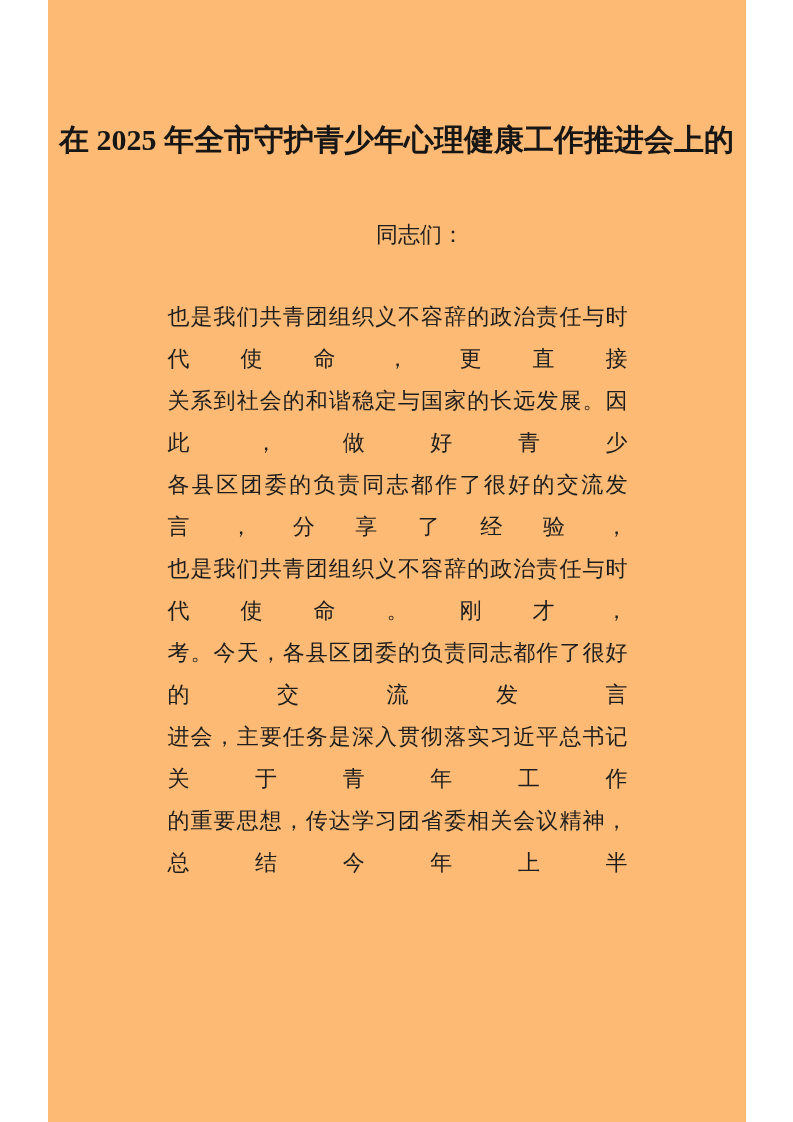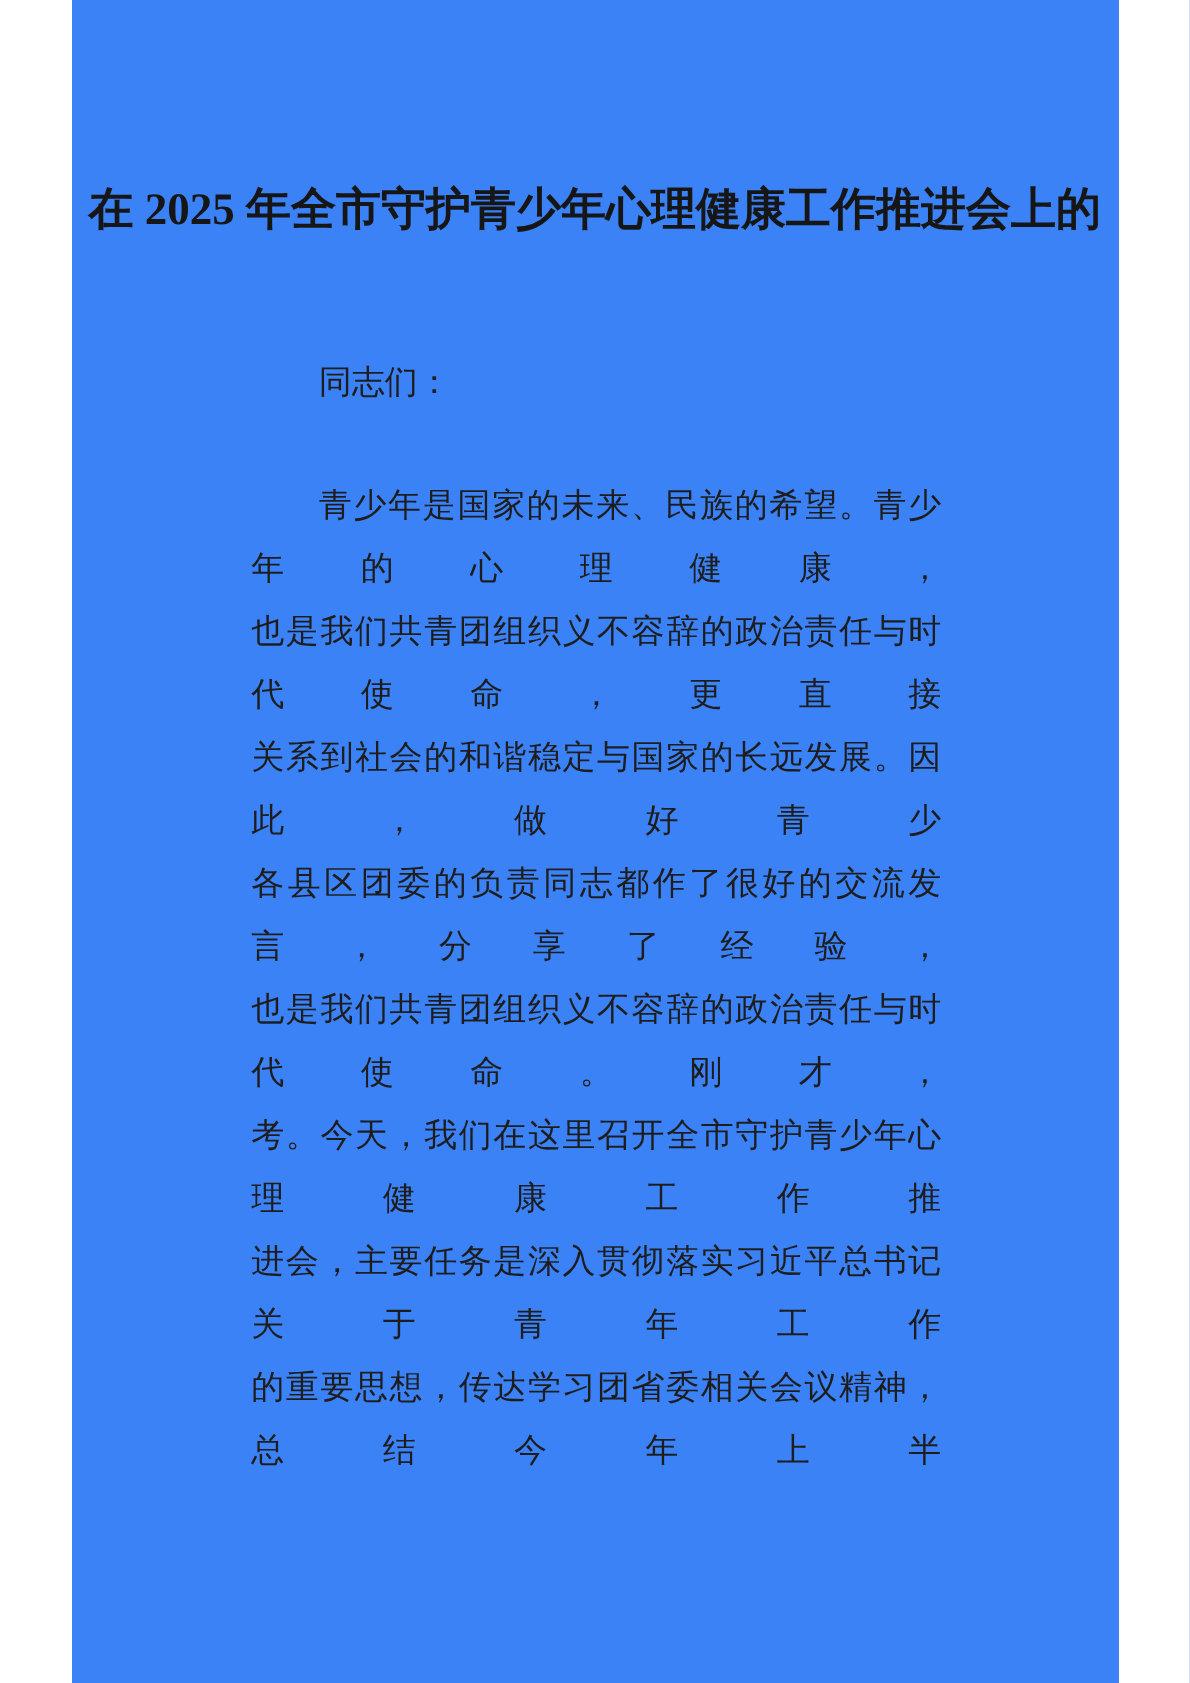--- a/index.html
+++ b/index.html
@@ -5,42 +5,43 @@
   html, body {
     margin: 0;
     padding: 0;
     background: #ffffff;
   }
   .page {
     position: relative;
     width: 698px;
     height: 1122px;
     margin: 0 auto;
-    background: #3b82f6;
+    background: #fdba74;
     color: #1d1d1d;
     font-family: "Liberation Serif", "DejaVu Serif", serif;
     overflow: hidden;
   }
   .doc-title {
     margin: 0;
     padding-top: 112px;
     font-size: 30px;
     font-weight: 700;
     line-height: 56px;
     text-align: center;
     color: #161616;
   }
   .body-block {
     margin-left: 120px;
     margin-right: 118px;
     font-size: 22px;
     line-height: 42px;
   }
   .salutation {
-    margin-top: 66px;
+    margin-top: 46px;
+    text-align: center;
   }
   .para {
     margin-top: 40px;
   }
   .line {
     min-height: 42px;
     white-space: nowrap;
   }
   .line.fill {
     white-space: normal;
@@ -62,24 +63,23 @@
 
   <h1 class="doc-title">
     <div class="line">在 2025 年全市守护青少年心理健康工作推进会上的</div>
   </h1>
 
   <div class="body-block salutation">
     <div class="line indent">同志们：</div>
   </div>
 
   <div class="body-block para">
-    <div class="line indent fill">青少年是国家的未来、民族的希望。青少年的心理健康，</div>
     <div class="line fill">也是我们共青团组织义不容辞的政治责任与时代使命，更直接</div>
     <div class="line fill">关系到社会的和谐稳定与国家的长远发展。因此，做好青少</div>
     <div class="line fill">各县区团委的负责同志都作了很好的交流发言，分享了经验，</div>
     <div class="line fill">也是我们共青团组织义不容辞的政治责任与时代使命。刚才，</div>
-    <div class="line fill">考。今天，我们在这里召开全市守护青少年心理健康工作推</div>
+    <div class="line fill">考。今天，各县区团委的负责同志都作了很好的交流发言</div>
     <div class="line fill">进会，主要任务是深入贯彻落实习近平总书记关于青年工作</div>
     <div class="line fill">的重要思想，传达学习团省委相关会议精神，总结今年上半</div>
 
   </div>
 
 </div>
 
 </body></html>

